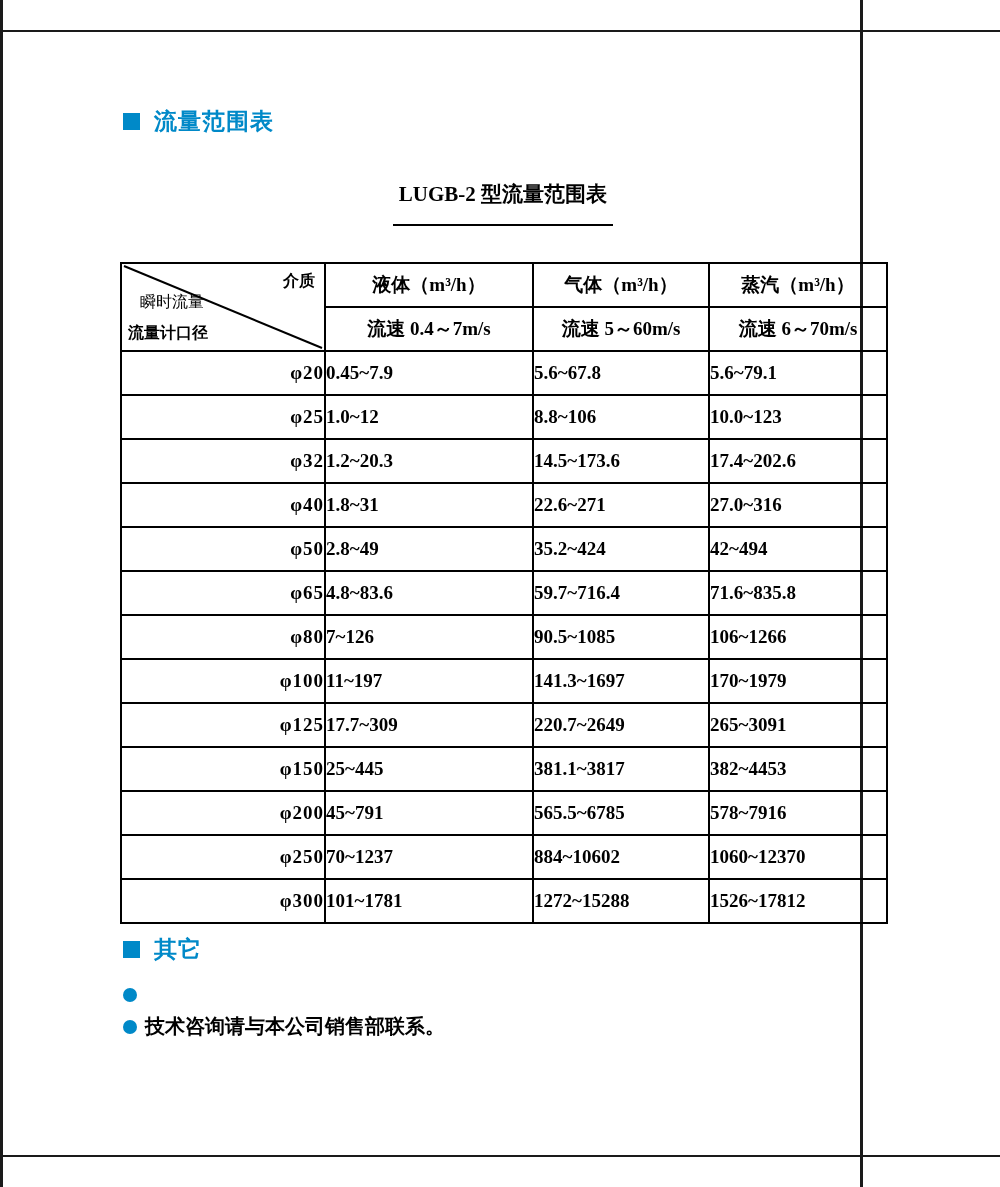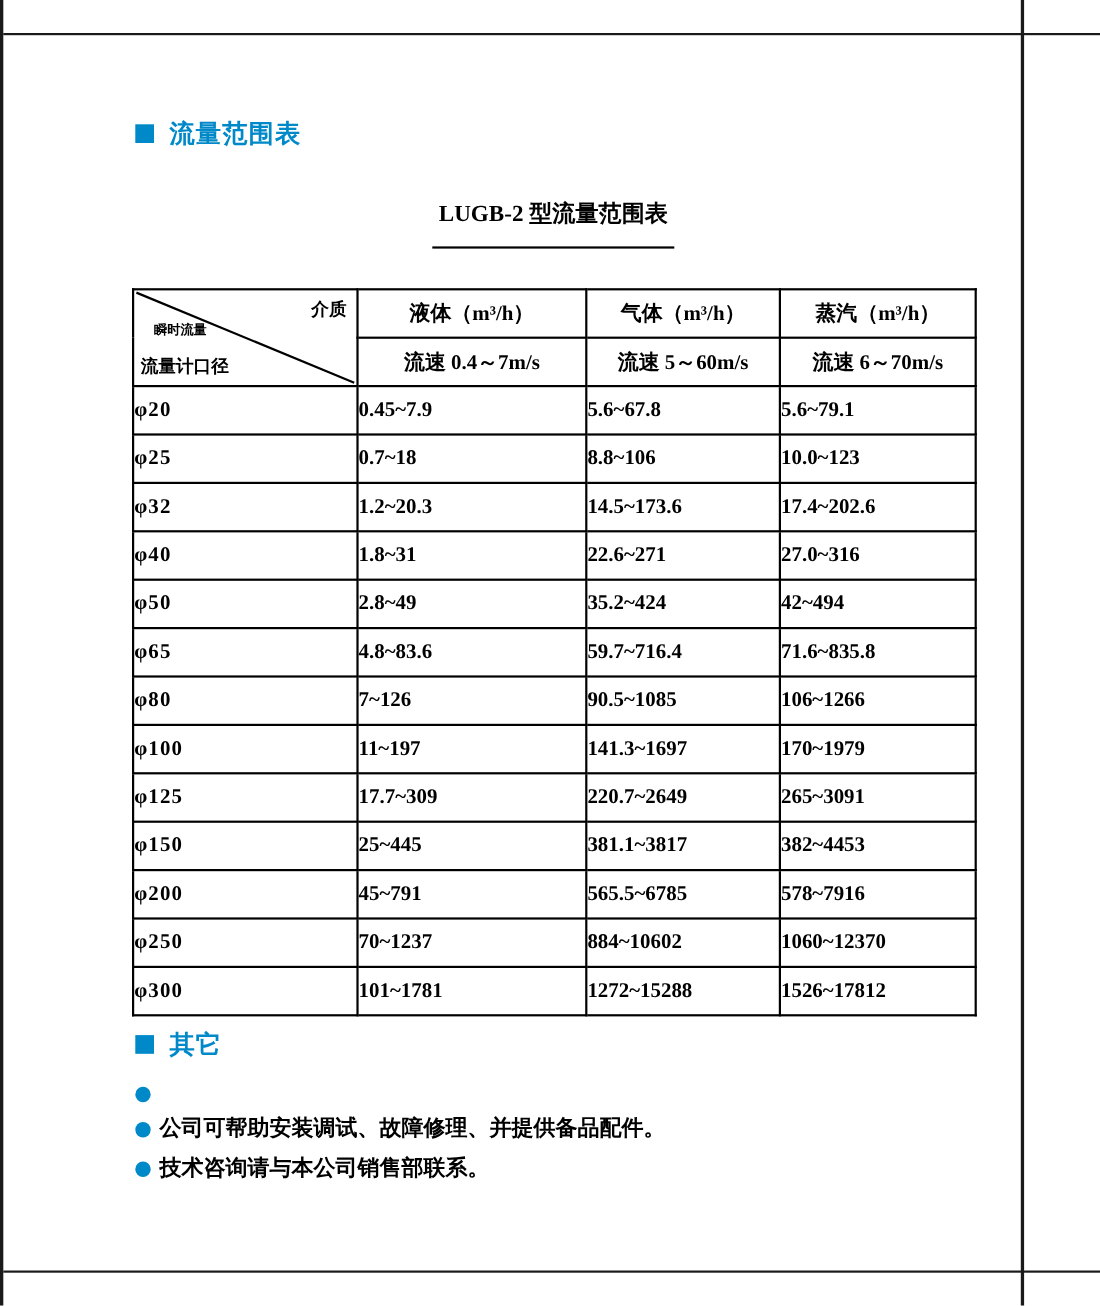--- a/index.html
+++ b/index.html
@@ -10,21 +10,21 @@
     width: 1000px;
     height: 1187px;
     background: #ffffff;
     font-family: "Liberation Serif", "DejaVu Serif", serif;
     color: #000000;
     position: relative;
     overflow: hidden;
   }
   .page {
     position: relative;
-    width: 931px;
+    width: 863px;
     height: 1187px;
     box-sizing: border-box;
     border-left: 3px solid #1a1a1a;
     border-right: 3px solid #1a1a1a;
   }
   .top-rule {
     position: absolute;
     top: 30px;
     left: 0;
     width: 1000px;
@@ -127,33 +127,33 @@
     position: absolute;
     top: 7px;
     right: 9px;
     font-size: 16px;
     font-weight: bold;
   }
   .corner .lbl-inst {
     position: absolute;
     top: 28px;
     left: 18px;
-    font-size: 12px;
-    font-weight: bold;
+    font-size: 16px;
+    font-weight: normal;
   }
   .corner .lbl-dia {
     position: absolute;
     bottom: 6px;
     left: 6px;
     font-size: 16px;
     font-weight: bold;
   }
 
   td.size {
-    text-align: left;
+    text-align: right;
     height: 42px;
     font-size: 21px;
     letter-spacing: 1px;
   }
   td.val {
     text-align: left;
     padding-left: 14px;
     height: 42px;
     font-size: 19px;
   }
@@ -231,21 +231,21 @@
       </tr>
 
       <tr>
         <td class="size">φ20</td>
         <td class="val">0.45~7.9</td>
         <td class="val">5.6~67.8</td>
         <td class="val">5.6~79.1</td>
       </tr>
       <tr>
         <td class="size">φ25</td>
-        <td class="val">0.7~18</td>
+        <td class="val">1.0~12</td>
         <td class="val">8.8~106</td>
         <td class="val">10.0~123</td>
       </tr>
       <tr>
         <td class="size">φ32</td>
         <td class="val">1.2~20.3</td>
         <td class="val">14.5~173.6</td>
         <td class="val">17.4~202.6</td>
       </tr>
       <tr>
@@ -315,21 +315,17 @@
     <span class="sq"></span>
     <span class="section-title">其它</span>
   </div>
 
   <div class="bullets">
     <div class="bullet-row">
       <span class="dot"></span>
     </div>
     <div class="bullet-row">
       <span class="dot"></span>
-      <span class="bullet-text">公司可帮助安装调试、故障修理、并提供备品配件。</span>
-    </div>
-    <div class="bullet-row">
-      <span class="dot"></span>
       <span class="bullet-text">技术咨询请与本公司销售部联系。</span>
     </div>
   </div>
 
 </div>
 
 </body></html>

